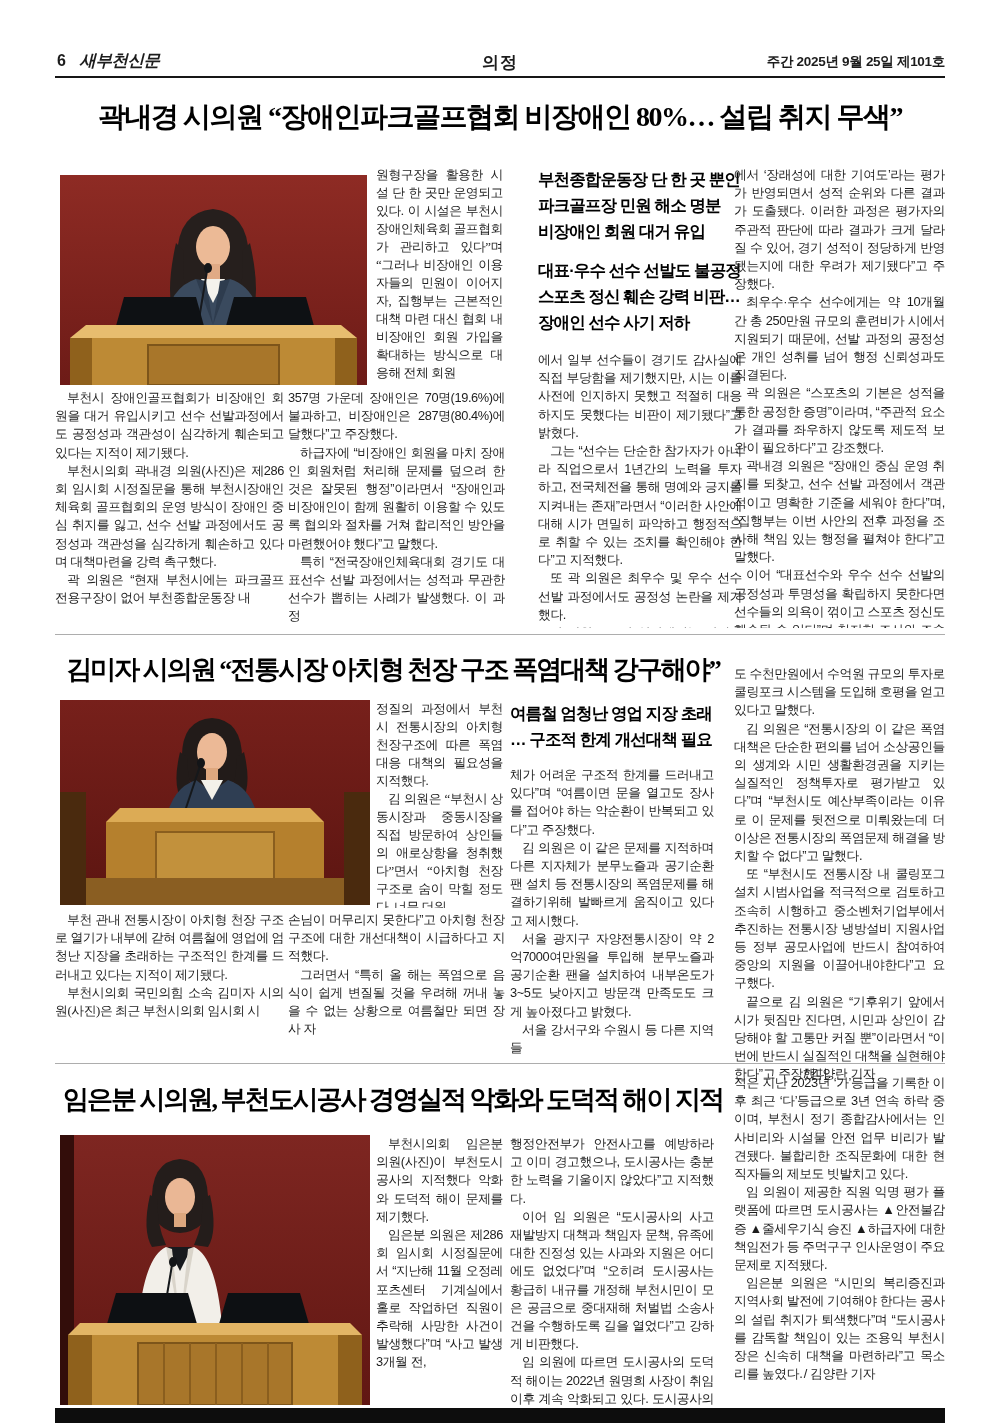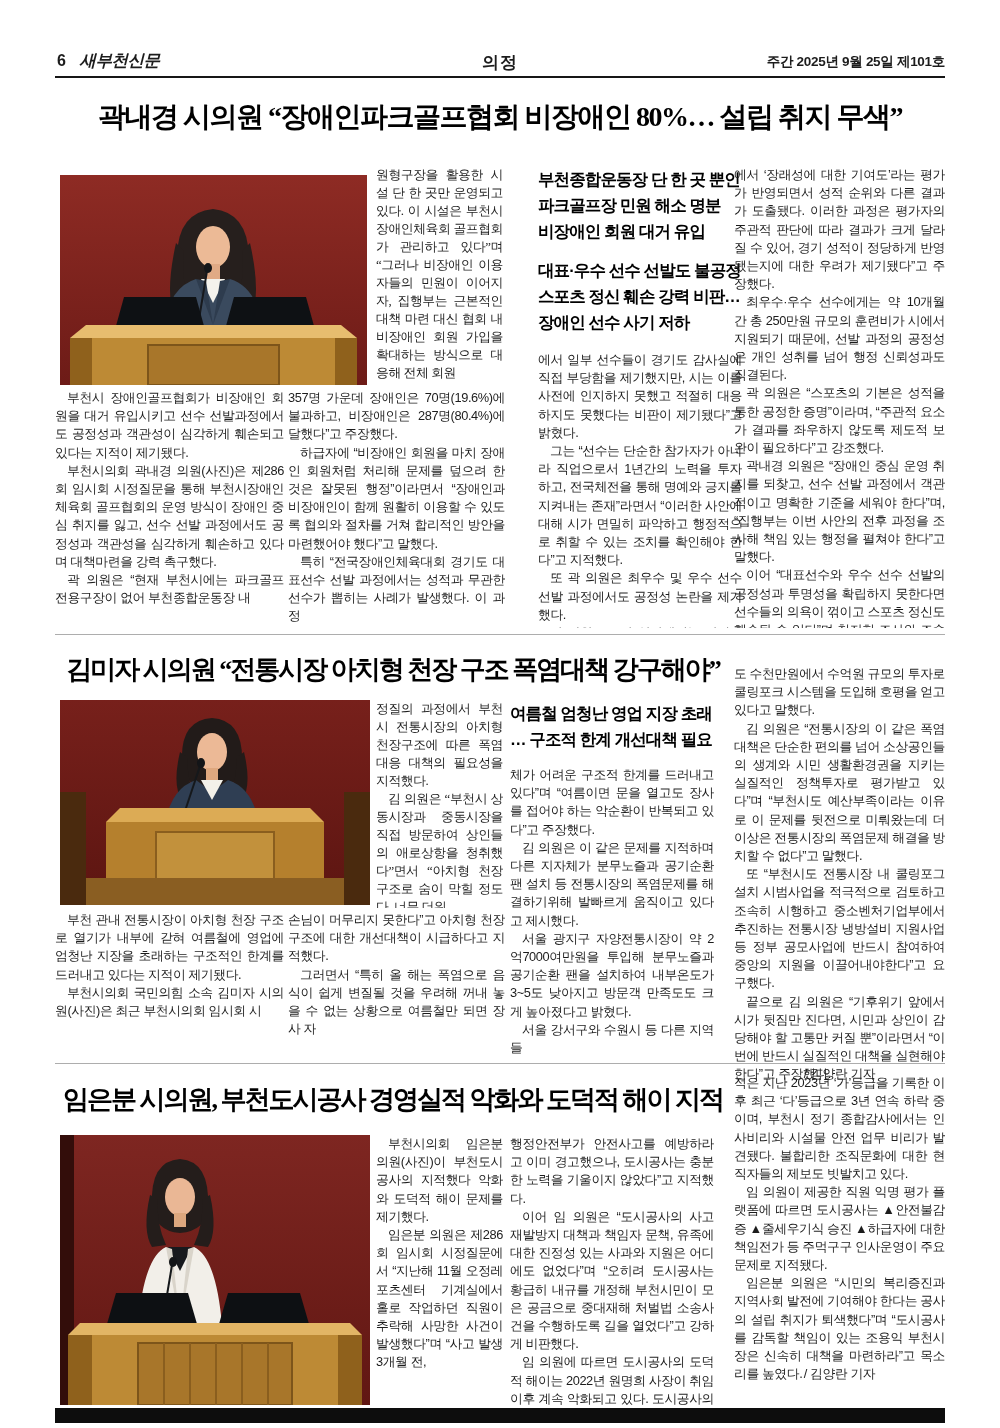--- a/index.html
+++ b/index.html
@@ -168,21 +168,21 @@
         <p>… 구조적 한계 개선대책 필요</p>
       </div>
     <div>
         <p class="cont">체가 어려운 구조적 한계를 드러내고 있다”며 “여름이면 문을 열고도 장사를 접어야 하는 악순환이 반복되고 있다”고 주장했다.</p>
         <p>김 의원은 이 같은 문제를 지적하며 다른 지자체가 분무노즐과 공기순환 팬 설치 등 전통시장의 폭염문제를 해결하기위해 발빠르게 움직이고 있다고 제시했다.</p>
         <p>서울 광지구 자양전통시장이 약 2억7000여만원을 투입해 분무노즐과 공기순환 팬을 설치하여 내부온도가 3~5도 낮아지고 방문객 만족도도 크게 높아졌다고 밝혔다.</p>
         <p>서울 강서구와 수원시 등 다른 지역들</p>
       </div>
   </div>
 
-  <div class="abs body-text" style="left:55px;top:911px;width:229px;height:150px;">
+  <div class="abs body-text" style="left:55px;top:911px;width:229px;height:150px;font-family:Liberation Serif, serif;">
       <p>부천 관내 전통시장이 아치형 천장 구조로 열기가 내부에 갇혀 여름철에 영업에 엄청난 지장을 초래하는 구조적인 한계를 드러내고 있다는 지적이 제기됐다.</p>
       <p>부천시의회 국민의힘 소속 김미자 시의원(사진)은 최근 부천시의회 임시회 시</p>
     </div>
   <div class="abs body-text" style="left:288px;top:911px;width:217px;height:150px;">
       <p class="cont">손님이 머무리지 못한다”고 아치형 천장 구조에 대한 개선대책이 시급하다고 지적했다.</p>
       <p>그러면서 “특히 올 해는 폭염으로 음식이 쉽게 변질될 것을 우려해 꺼내 놓을 수 없는 상황으로 여름철만 되면 장사 자</p>
     </div>
 
   <div class="abs divider" style="left:55px;top:1063px;width:890px;"></div>
 

